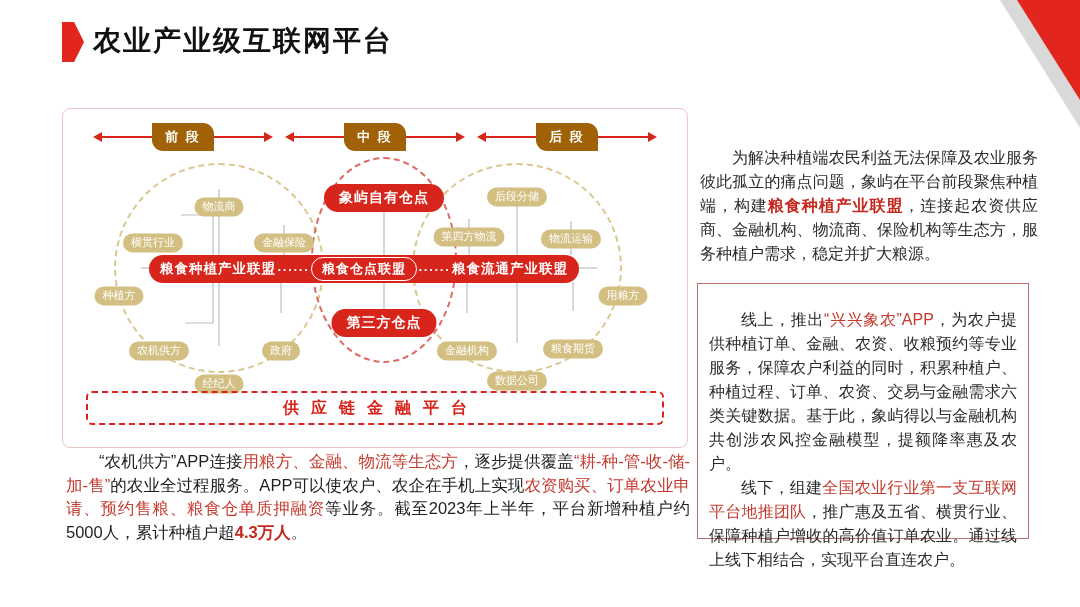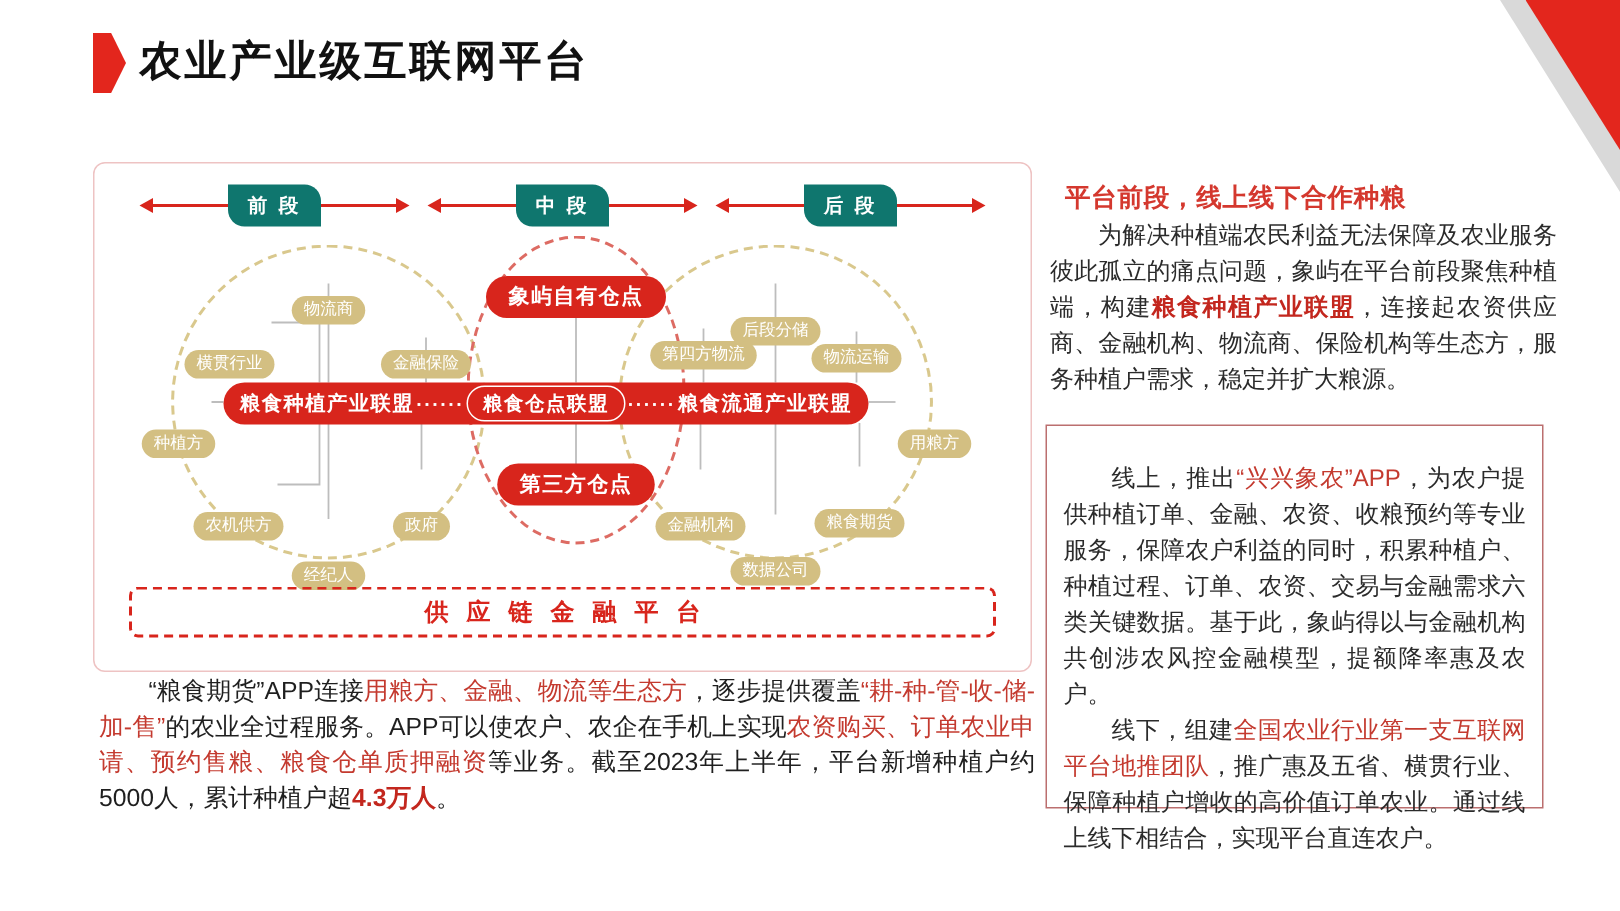--- a/index.html
+++ b/index.html
@@ -19,21 +19,21 @@
   .title { margin:0; font-size:28px; font-weight:bold; color:#111; letter-spacing:2px; }
   
   .diagram { position:absolute; left:62px; top:108px; width:626px; height:340px;
     border:1px solid #eec3c3; border-radius:8px; box-sizing:border-box; }
   .segrow { position:absolute; left:30px; right:30px; top:14px; display:flex; gap:12px; }
   .seg { flex:1; display:flex; align-items:center; }
   .seg .line { flex:1; height:2px; background:#d8251c; }
   .ah { width:0; height:0; border-top:5px solid transparent; border-bottom:5px solid transparent; flex:none; }
   .ah.l { border-right:9px solid #d8251c; }
   .ah.r { border-left:9px solid #d8251c; }
-  .segbox { flex:none; background:#0f766e; color:#fff; font-size:13px; font-weight:bold;
+  .segbox { flex:none; background:#a16207; color:#fff; font-size:13px; font-weight:bold;
     padding:5px 13px; border-radius:0 11px 0 11px; letter-spacing:2px; white-space:nowrap; }
   .circle { position:absolute; width:210px; height:210px; border:2px dashed #d9c88d; border-radius:50%; box-sizing:border-box; }
   .left-circle { left:51px; top:54px; }
   .right-circle { left:349px; top:54px; }
   .mid-ellipse { position:absolute; left:248px; top:48px; width:146px; height:206px;
     border:2px dashed #dd6b63; border-radius:50%; box-sizing:border-box; }
   .connectors { position:absolute; left:0; top:0; }
   .node { position:absolute; transform:translate(-50%,-50%); background:#d3bf82; color:#fff;
     font-size:11px; padding:3px 8px; border-radius:10px; white-space:nowrap; line-height:1.2;margin-top:28px; }
   .rpill { position:absolute; transform:translate(-50%,-50%); background:#d8251c; color:#fff;
@@ -124,21 +124,21 @@
     </svg>
 
     <span class="node" style="left:156px;top:70px">物流商</span>
     <span class="node" style="left:90px;top:106px">横贯行业</span>
     <span class="node" style="left:221px;top:106px">金融保险</span>
     <span class="node" style="left:56px;top:159px">种植方</span>
     <span class="node" style="left:96px;top:214px">农机供方</span>
     <span class="node" style="left:218px;top:214px">政府</span>
     <span class="node" style="left:156px;top:247px">经纪人</span>
 
-    <span class="node" style="left:454px;top:84px">后段分储</span>
+    <span class="node" style="left:454px;top:60px">后段分储</span>
     <span class="node" style="left:406px;top:100px">第四方物流</span>
     <span class="node" style="left:508px;top:102px">物流运输</span>
     <span class="node" style="left:560px;top:159px">用粮方</span>
     <span class="node" style="left:404px;top:214px">金融机构</span>
     <span class="node" style="left:510px;top:212px">粮食期货</span>
     <span class="node" style="left:454px;top:244px">数据公司</span>
 
     <span class="rpill" style="left:321px;top:89px">象屿自有仓点</span>
     <span class="rpill" style="left:321px;top:214px">第三方仓点</span>
 
@@ -146,22 +146,21 @@
       <span class="band-label">粮食种植产业联盟</span>
       <span class="band-dots">······</span>
       <span class="band-center">粮食仓点联盟</span>
       <span class="band-dots">······</span>
       <span class="band-label">粮食流通产业联盟</span>
     </div>
 
     <div class="finance-bar">供应链金融平台</div>
   </section>
 
-  <p class="left-para"><span>“粮食期货”APP连接</span><span class="rd">用粮方、金融、物流等生态方</span><span>，逐步提供覆盖</span><span class="rd">“耕-种-管-收-储-加-售”</span><span>的农业全过程服务。APP可以使农户、农企在手机上实现</span><span class="rd">农资购买、订单农业申请、预约售粮、粮食仓单质押融资</span><span>等业务。截至2023年上半年，平台新增种植户约5000人，累计种植户超</span><span class="rb">4.3万人</span><span>。</span></p>
+  <p class="left-para"><span>“农机供方”APP连接</span><span class="rd">用粮方、金融、物流等生态方</span><span>，逐步提供覆盖</span><span class="rd">“耕-种-管-收-储-加-售”</span><span>的农业全过程服务。APP可以使农户、农企在手机上实现</span><span class="rd">农资购买、订单农业申请、预约售粮、粮食仓单质押融资</span><span>等业务。截至2023年上半年，平台新增种植户约5000人，累计种植户超</span><span class="rb">4.3万人</span><span>。</span></p>
 
-  <h2 class="rhead">平台前段，线上线下合作种粮</h2>
   <p class="rpara para-front"><span>为解决种植端农民利益无法保障及农业服务彼此孤立的痛点问题，象屿在平台前段聚焦种植端，构建</span><span class="rb">粮食种植产业联盟</span><span>，连接起农资供应商、金融机构、物流商、保险机构等生态方，服务种植户需求，稳定并扩大粮源。</span></p>
   <div class="rbox">
     <p class="rpara"><span>线上，推出</span><span class="rd">“兴兴象农”APP</span><span>，为农户提供种植订单、金融、农资、收粮预约等专业服务，保障农户利益的同时，积累种植户、种植过程、订单、农资、交易与金融需求六类关键数据。基于此，象屿得以与金融机构共创涉农风控金融模型，提额降率惠及农户。</span></p>
     <p class="rpara"><span>线下，组建</span><span class="rd">全国农业行业第一支互联网平台地推团队</span><span>，推广惠及五省、横贯行业、保障种植户增收的高价值订单农业。通过线上线下相结合，实现平台直连农户。</span></p>
   </div>
 
 </div>
 
 </body></html>

